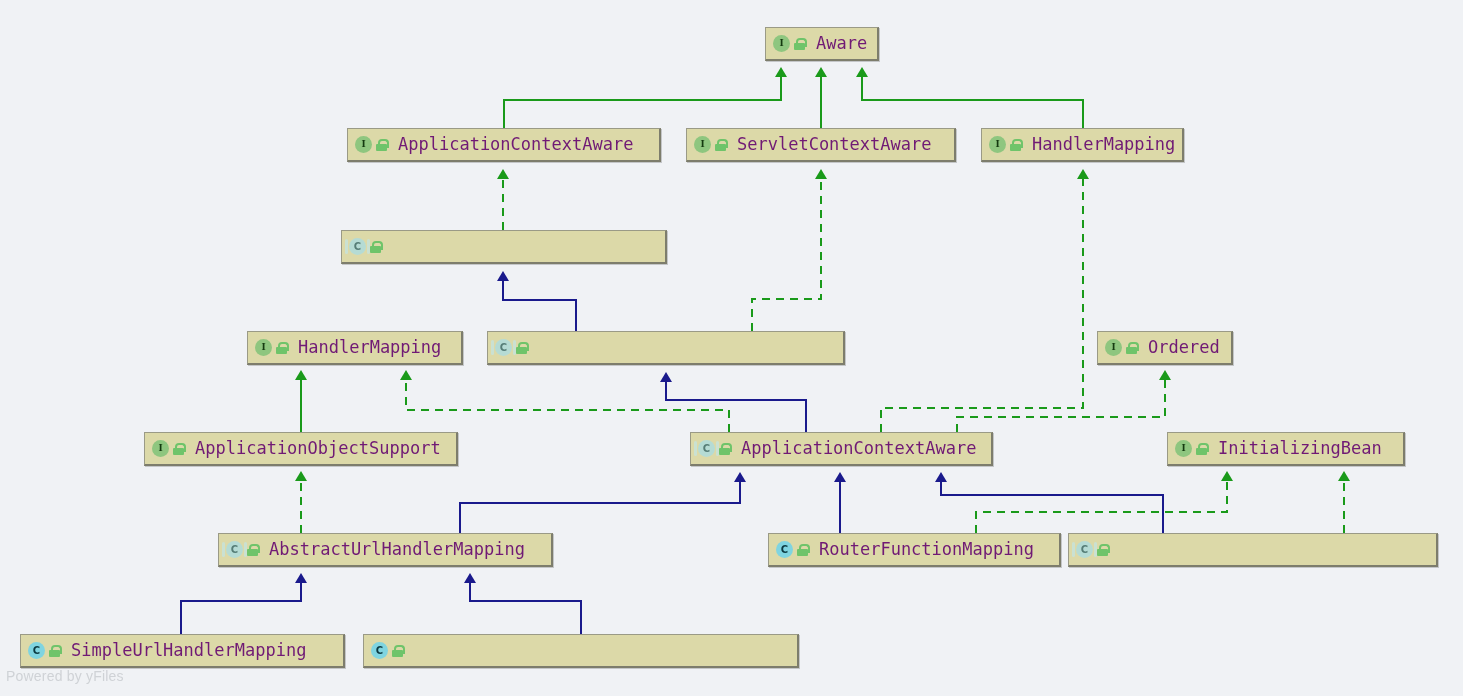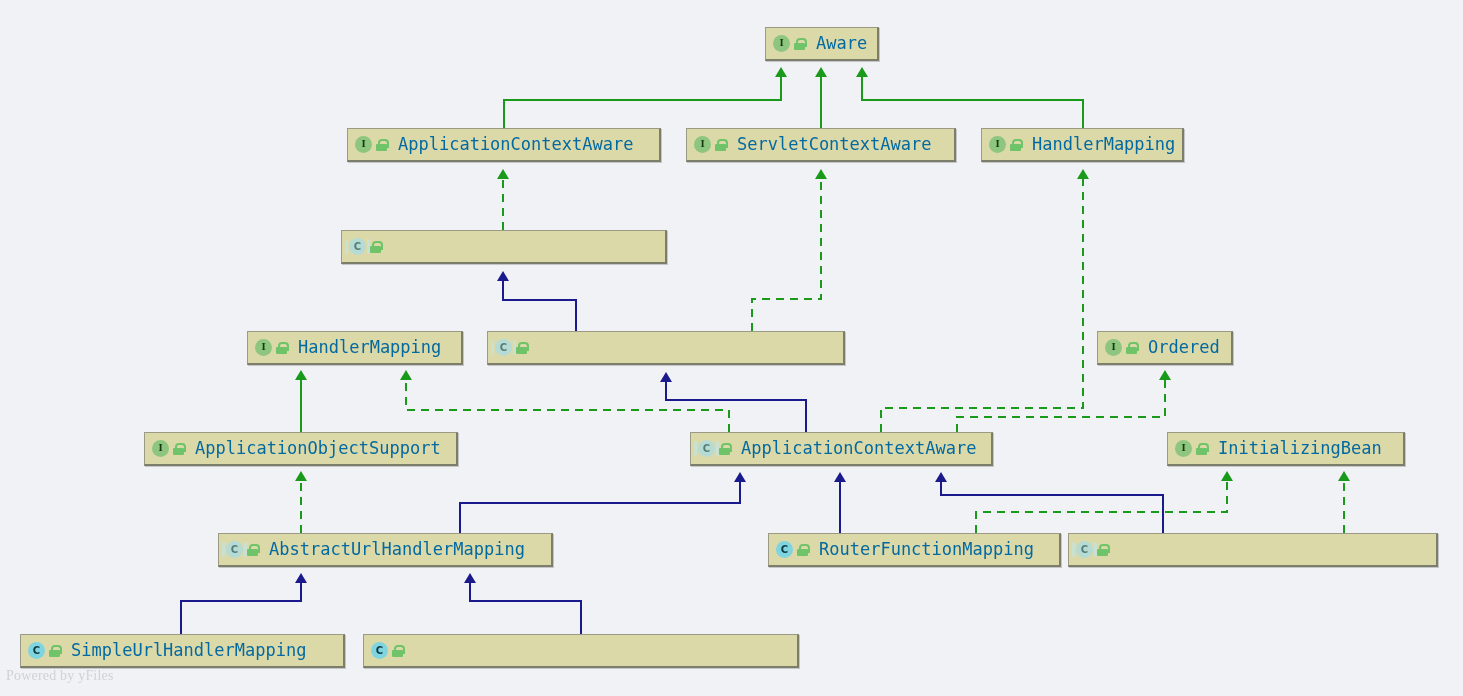--- a/index.html
+++ b/index.html
@@ -25,21 +25,21 @@
     box-shadow:1px 1px 0 rgba(0,0,0,0.18);
     display:flex;
     align-items:center;
     padding:0 12px 0 7px;
     white-space:nowrap;
   }
   .node .glyphs{display:flex;align-items:center;gap:4px;margin-right:11px;flex:0 0 auto;}
   .node .label{
     font-size:17px;
     line-height:17px;
-    color:#0369a1;
+    color:#701a75;
     letter-spacing:0px;
     font-family:"DejaVu Sans Mono","Liberation Mono",monospace;
   }
 
   
   .badge{
     width:17px;height:17px;border-radius:50%;
     display:flex;align-items:center;justify-content:center;
     font-size:9px;line-height:9px;font-weight:bold;
     font-family:"DejaVu Serif","Liberation Serif",serif;
@@ -61,21 +61,21 @@
   .badge-class-abstract::after{right:-4px;}
 
   
   .lock{width:11px;height:12px;flex:0 0 auto;position:relative;}
   .lock .body{position:absolute;left:0;bottom:0;width:11px;height:7px;background:#6fc46a;border-radius:1px;}
   .lock .shackle{position:absolute;left:2px;top:0;width:7px;height:7px;
     border:2px solid #6fc46a;border-bottom:none;border-radius:4px 4px 0 0;background:transparent;}
 
   .watermark{
     position:absolute;left:6px;top:668px;
-    font-family:Liberation Serif, serif;
+    font-family:Liberation Sans, sans-serif;
     font-size:14px;color:#cfd2d6;letter-spacing:.2px;
     user-select:none;
     text-align:center;
   }
 </style>
 </head>
 <body>
 
 <div id="canvas">
 

